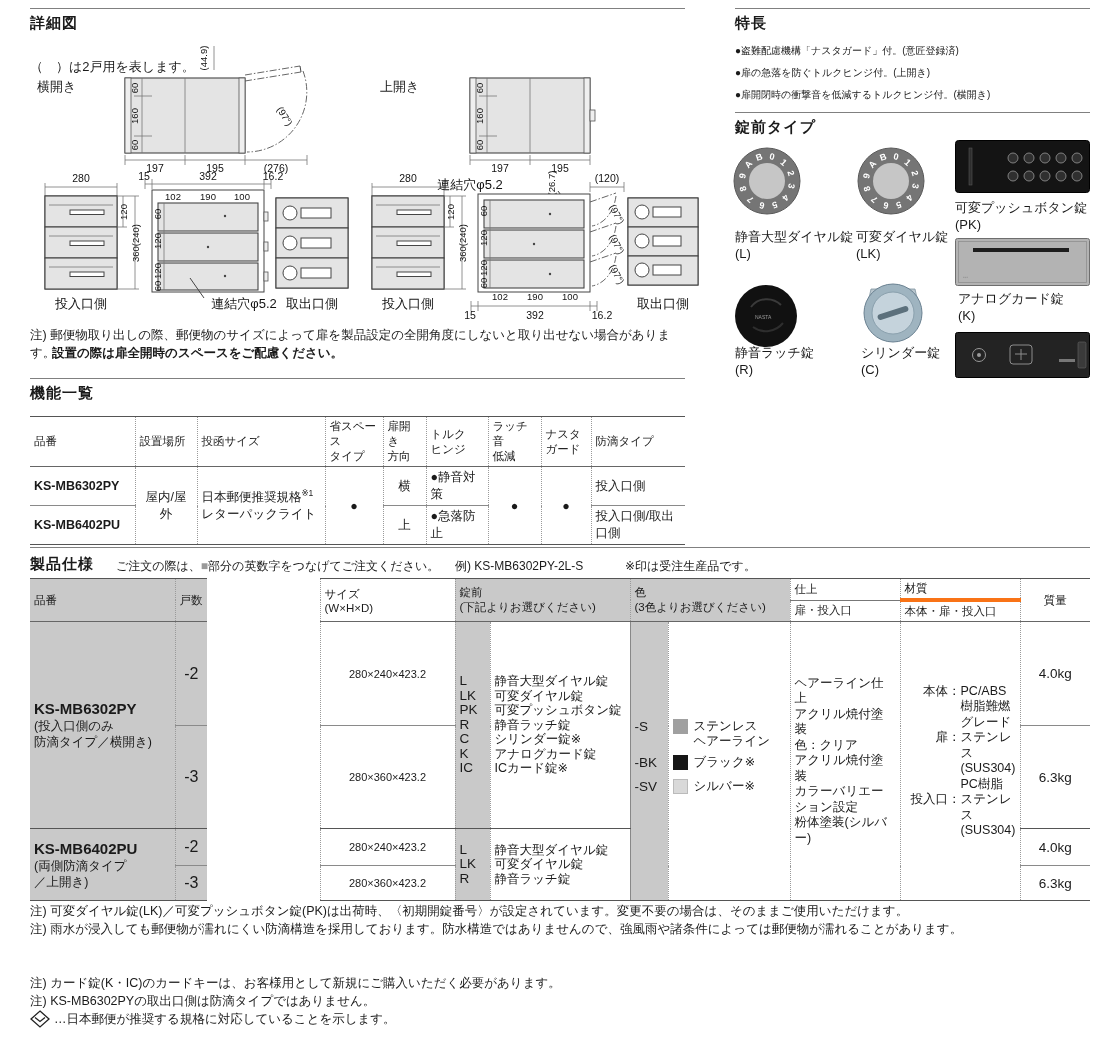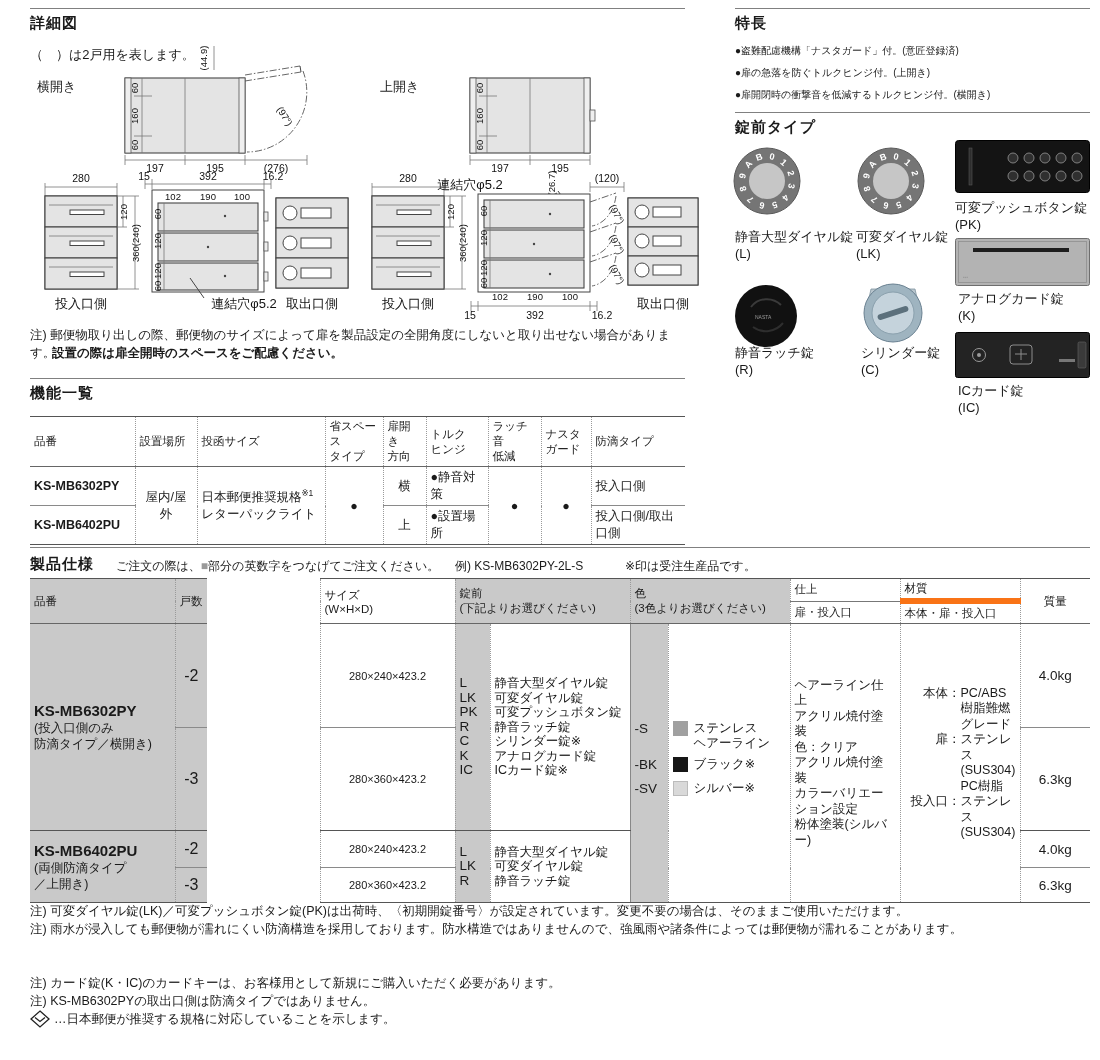--- a/index.html
+++ b/index.html
@@ -64,21 +64,21 @@
   .note-line{font-size:12.5px;line-height:18px;}
   .jp-mark{display:flex;align-items:center;gap:4px;}
 </style>
 </head>
 <body>
 
 <div class="page">
 
   <div class="abs sec-rule" style="left:30px;top:8px;width:655px;"></div>
   <div class="abs sec-title" style="left:30px;top:14px;">詳細図</div>
-  <div class="abs t13" style="left:30px;top:46px;">（　）は2戸用を表します。</div>
+  <div class="abs t13" style="left:30px;top:58px;">（　）は2戸用を表します。</div>
   <div class="abs t13" style="left:37px;top:78px;">横開き</div>
   <div class="abs t13" style="left:380px;top:78px;">上開き</div>
 
   <svg class="abs" style="left:30px;top:40px;" width="670" height="285" viewBox="0 0 670 285">
 
     <g>
       <rect class="bx" x="95" y="38" width="120" height="75"></rect>
       <rect class="ix" x="95" y="38" width="6" height="75"></rect>
       <rect class="ix" x="209" y="38" width="6" height="75"></rect>
       <line class="tl" x1="155" y1="38" x2="155" y2="113"></line>
@@ -326,21 +326,21 @@
       <td class="ctr bb" rowspan="2">●</td>
       <td class="ctr rb">横</td>
       <td class="rb">●静音対策</td>
       <td class="ctr bb" rowspan="2">●</td>
       <td class="ctr bb" rowspan="2">●</td>
       <td class="rb">投入口側</td>
     </tr>
     <tr>
       <td class="fn-pn bb">KS-MB6402PU</td>
       <td class="ctr bb">上</td>
-      <td class="bb">●設置場所</td>
+      <td class="bb">●急落防止</td>
       <td class="bb">投入口側/取出口側</td>
     </tr>
   </tbody>
     </table>
 
   <div class="abs sec-rule" style="left:735px;top:8px;width:355px;"></div>
   <div class="abs sec-title" style="left:735px;top:14px;">特長</div>
   <div class="abs" style="left:735px;top:40px;width:360px;">
     <div class="feat-line">●盗難配慮機構「ナスタガード」付。(意匠登録済)</div>
     <div class="feat-line">●扉の急落を防ぐトルクヒンジ付。(上開き)</div>
@@ -452,24 +452,20 @@
 
   <svg class="abs" style="left:955px;top:332px;" width="135" height="46" viewBox="0 0 135 46">
     <rect x="0.5" y="0.5" width="134" height="45" rx="2" fill="#232323" stroke="#000"></rect>
     <circle cx="24" cy="23" r="6.5" fill="none" stroke="#9a9a9a" stroke-width="1"></circle>
     <circle cx="24" cy="23" r="2" fill="#9a9a9a"></circle>
     <rect x="55" y="13" width="22" height="19" rx="3" fill="none" stroke="#8d8d8d" stroke-width="1"></rect>
     <path d="M60 22 L72 22 M66 17 L66 28" stroke="#8d8d8d" stroke-width="1"></path>
     <rect x="104" y="27" width="16" height="3" fill="#777"></rect>
     <rect x="123" y="10" width="8" height="26" rx="1.5" fill="#3a3a3a" stroke="#666" stroke-width="0.6"></rect>
   </svg>
-  <div class="abs lock-name" style="left:958px;top:382px;width:140px;">
-    <div>ICカード錠</div>
-    <div>(IC)</div>
-  </div>
 
   <div class="abs sec-rule" style="left:30px;top:547px;width:1060px;"></div>
   <div class="abs sec-title" style="left:30px;top:555px;">製品仕様</div>
   <div class="abs t12" style="left:116px;top:558px;">
     <span>ご注文の際は、</span><span style="color:#9a9a9a;">■</span><span>部分の英数字をつなげてご注文ください。</span>
   </div>
   <div class="abs t12" style="left:455px;top:558px;">例) KS-MB6302PY-2L-S</div>
   <div class="abs t12" style="left:625px;top:558px;">※印は受注生産品です。</div>
 
   <table class="spec abs" style="left:30px;top:578px;">
@@ -492,21 +488,21 @@
       <th class="gray sp-top sp-hb" rowspan="2">品番</th>
       <th class="gray sp-top sp-hb vdot ctr" rowspan="2">戸数</th>
       <th class="gap-td" rowspan="2"></th>
       <th class="sp-top sp-hb vdot pre" rowspan="2">サイズ
 (W×H×D)</th>
       <th class="gray sp-top sp-hb vdot pre" colspan="2" rowspan="2">錠前
 (下記よりお選びください)</th>
       <th class="gray sp-top sp-hb vdot pre" colspan="2" rowspan="2">色
 (3色よりお選びください)</th>
       <th class="sp-top vdot" style="border-bottom:1px solid #777;">仕上</th>
-      <th class="sp-top vdot" style="border-bottom:6px solid #f97316;">材質</th>
+      <th class="sp-top vdot" style="border-bottom:4px solid #f97316;">材質</th>
       <th class="sp-top sp-hb vdot ctr" rowspan="2" style="text-align:center;">質量</th>
     </tr>
     <tr style="height:20px;">
       <th class="sp-hb vdot">扉・投入口</th>
       <th class="sp-hb vdot">本体・扉・投入口</th>
     </tr>
 
     <tr style="height:104px;">
       <td class="gray" rowspan="2" style="border-bottom:1.5px solid #555;">
         <div class="sp-pn">KS-MB6302PY</div>

